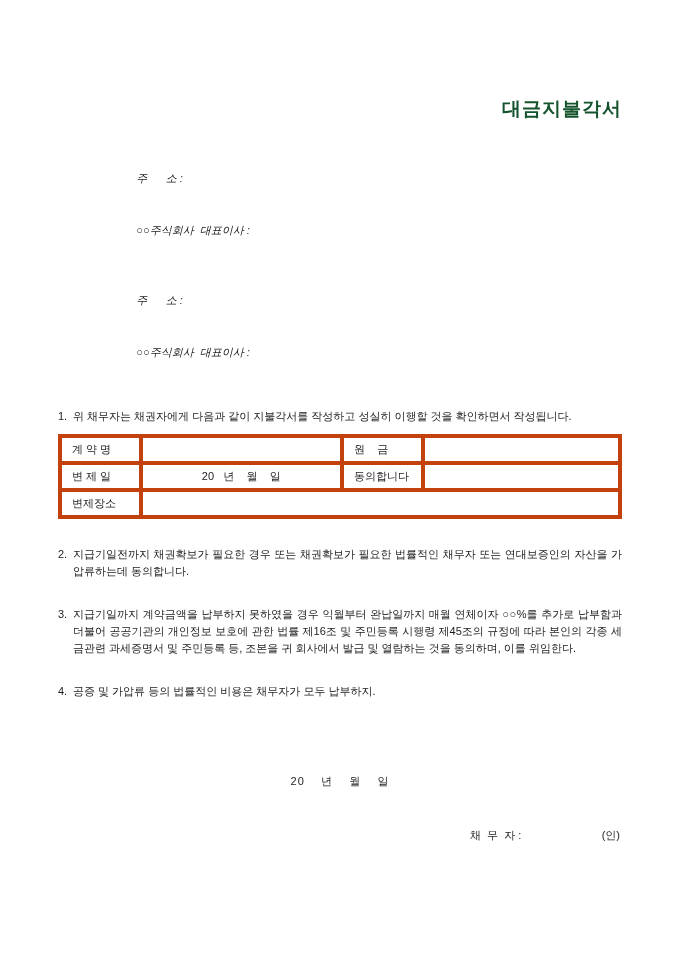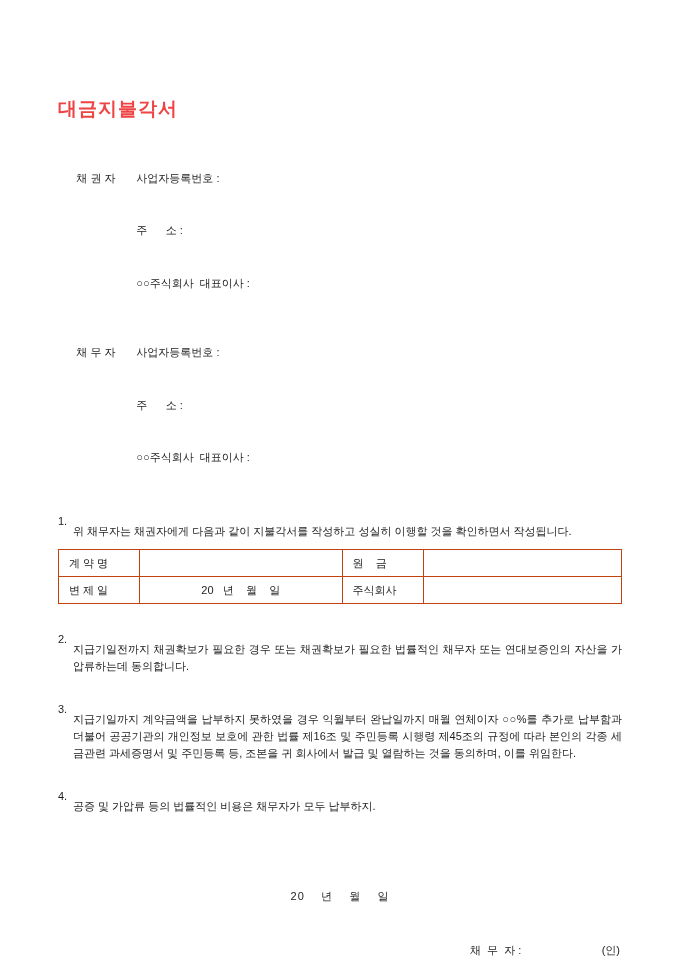--- a/index.html
+++ b/index.html
@@ -12,59 +12,58 @@
     color: #1c1c1c;
     position: relative;
     overflow: hidden;
   }
   .page {
     width: 680px;
     height: 962px;
     padding: 96px 58px 0 58px;
   }
   .doc-title {
-    text-align: left;
+    text-align: right;
     font-size: 19px;
     font-weight: bold;
     letter-spacing: 1px;
     margin-bottom: 30px;
-    color: #ef4444;
+    color: #14532d;
   }
   .party { margin-bottom: 17px; }
   .party-row { line-height: 17.5px; white-space: pre; }
   .party-label {
     display: inline-block;
     width: 60px;
     white-space: pre;
   }
-  .party-indent { padding-left: 60px; }
+  .party-indent { padding-left: 60px; font-style: italic; }
   .clause {
     display: flex;
     align-items: flex-start;
     margin-bottom: 26px;
     line-height: 17px;
   }
   .clause-num {
     flex: 0 0 15px;
   }
   .clause-text {
     flex: 1;
     text-align: justify;
     word-break: break-all;
-    margin-top: 10px;
   }
   .clause-first { margin-top: 29px; margin-bottom: 9px; }
   table.contract {
     width: 100%;
     border-collapse: collapse;
     table-layout: fixed;
     margin-bottom: 27px;
   }
   table.contract td {
-    border: 1px solid #c2410c;
+    border: 4px solid #c2410c;
     height: 27px;
     padding: 2px 10px;
     white-space: pre;
     font-size: 11px;
     color: #1c1c1c;
     vertical-align: middle;
     background: #ffffff;
   }
   td.c-label { width: 80px; }
   td.c-val-1 { width: 200px; }
@@ -92,35 +91,29 @@
   }
 </style>
 </head>
 <body>
 
 <div class="page">
 
   <div class="doc-title">대금지불각서</div>
 
   <div class="party">
-    <div class="party-row">
-      <span class="party-label">채 권 자</span><span>사업자등록번호 :</span>
-    </div>
     <div class="party-row party-indent">
       <span>주      소 :</span>
     </div>
     <div class="party-row party-indent">
       <span>○○주식회사  대표이사 :</span>
     </div>
   </div>
 
   <div class="party">
-    <div class="party-row">
-      <span class="party-label">채 무 자</span><span>사업자등록번호 :</span>
-    </div>
     <div class="party-row party-indent">
       <span>주      소 :</span>
     </div>
     <div class="party-row party-indent">
       <span>○○주식회사  대표이사 :</span>
     </div>
   </div>
 
   <div class="clause clause-first">
     <span class="clause-num">1.</span>
@@ -131,22 +124,26 @@
     <tbody>
       <tr>
         <td class="c-label">계 약 명</td>
         <td class="c-val-1"></td>
         <td class="c-label-2">원    금</td>
         <td class="c-val-2"></td>
       </tr>
       <tr>
         <td class="c-label">변 제 일</td>
         <td class="c-val-1 c-center">20   년    월    일</td>
-        <td class="c-label-2">주식회사</td>
+        <td class="c-label-2">동의합니다</td>
         <td class="c-val-2"></td>
+      </tr>
+      <tr>
+        <td class="c-label">변제장소</td>
+        <td colspan="3"></td>
       </tr>
     </tbody>
   </table>
 
   <div class="clause">
     <span class="clause-num">2.</span>
     <span class="clause-text">지급기일전까지 채권확보가 필요한 경우 또는 채권확보가 필요한 법률적인 채무자 또는 연대보증인의 자산을 가압류하는데 동의합니다.</span>
   </div>
 
   <div class="clause">

